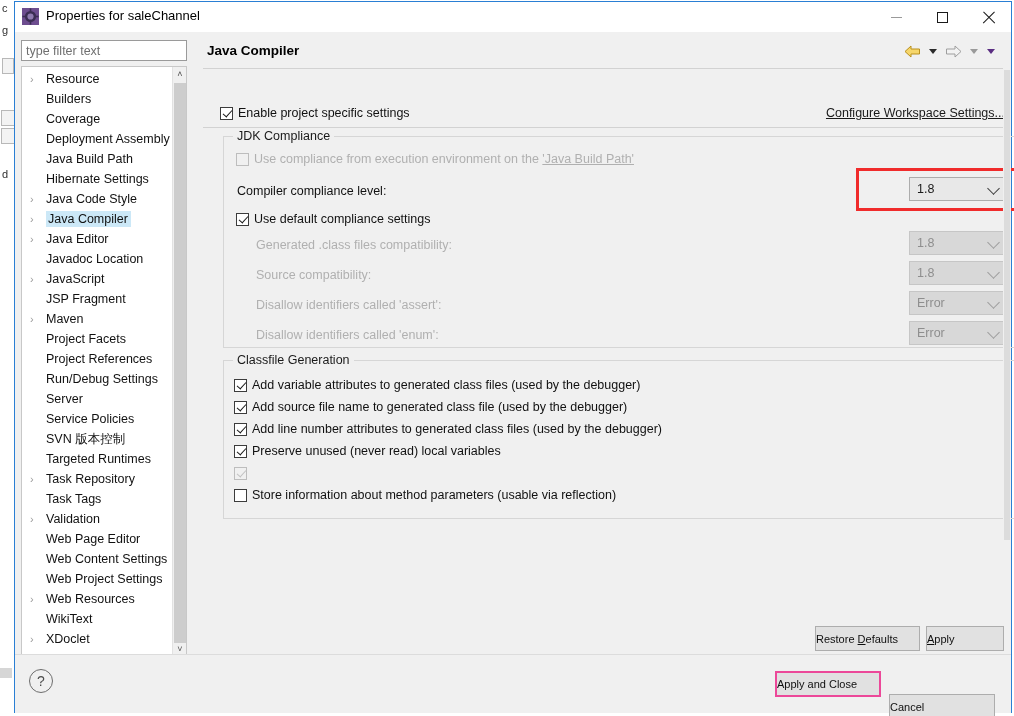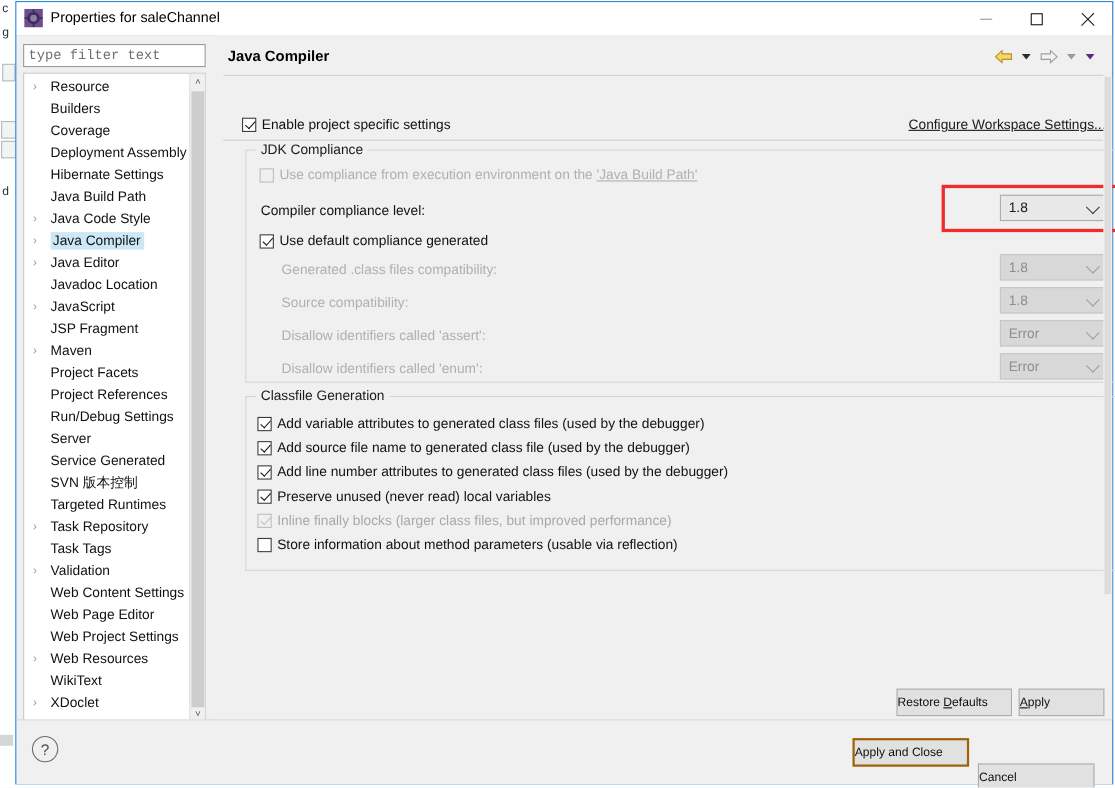--- a/index.html
+++ b/index.html
@@ -99,21 +99,21 @@
     position: absolute; left: 6px; top: 8px;
     width: 166px; height: 21px;
     border: 1px solid #9a9a9a;
     background: #ffffff;
     box-sizing: border-box;
   }
   .filter-box input {
     width: 100%; height: 100%;
     border: 0; outline: none; padding: 0 4px;
     box-sizing: border-box;
-    font-family: Liberation Mono, monospace;
+    font-family: Liberation Sans, sans-serif;
     font-size: 12.5px; color: #222;
     background: transparent;
   }
   .filter-box input::placeholder { color: #6f6f6f; }
 
   .tree-wrap {
     position: absolute; left: 6px; top: 34px;
     width: 166px; height: 591px;
     background: #ffffff;
     border: 1px solid #c8c8c8;
@@ -346,21 +346,21 @@
     background: #e1e1e1;
     border: 1px solid #adadad;
     box-sizing: border-box;
     font-family: "Liberation Sans", sans-serif;
     font-size: 11px;
     color: #0f0f0f;
     display: flex; align-items: center; 
     cursor: default;
   }
   .btn.primary {
-    border: 2px solid #a16207;
+    border: 2px solid #ec4899;
     background: #e1e1e1;
   }
   #btn-restore { left: 620px; top: 594px; width: 105px; height: 25px; }
   #btn-apply   { left: 731px; top: 594px; width: 78px; height: 25px; }
 
   .dlg-footer {
     position: absolute; left: 0; top: 652px;
     width: 996px; height: 58px;
     background: #f0f0f0;
     border-top: 1px solid #dcdcdc;
@@ -425,41 +425,41 @@
       <div class="filter-box">
         <input type="text" value="" placeholder="type filter text" style="">
       </div>
 
       <div class="tree-wrap">
         <div class="tree-list" id="tree-list">
             <div class="tree-item"><span class="twisty">›</span><span class="tree-label">Resource</span></div>
             <div class="tree-item"><span class="tree-label">Builders</span></div>
             <div class="tree-item"><span class="tree-label">Coverage</span></div>
             <div class="tree-item"><span class="tree-label">Deployment Assembly</span></div>
+            <div class="tree-item"><span class="tree-label">Java Build Path</span></div>
             <div class="tree-item"><span class="tree-label">Hibernate Settings</span></div>
-            <div class="tree-item"><span class="tree-label">Java Build Path</span></div>
             <div class="tree-item"><span class="twisty">›</span><span class="tree-label">Java Code Style</span></div>
             <div class="tree-item selected"><span class="twisty">›</span><span class="tree-label">Java Compiler</span></div>
             <div class="tree-item"><span class="twisty">›</span><span class="tree-label">Java Editor</span></div>
             <div class="tree-item"><span class="tree-label">Javadoc Location</span></div>
             <div class="tree-item"><span class="twisty">›</span><span class="tree-label">JavaScript</span></div>
             <div class="tree-item"><span class="tree-label">JSP Fragment</span></div>
             <div class="tree-item"><span class="twisty">›</span><span class="tree-label">Maven</span></div>
             <div class="tree-item"><span class="tree-label">Project Facets</span></div>
             <div class="tree-item"><span class="tree-label">Project References</span></div>
             <div class="tree-item"><span class="tree-label">Run/Debug Settings</span></div>
             <div class="tree-item"><span class="tree-label">Server</span></div>
-            <div class="tree-item"><span class="tree-label">Service Generated</span></div>
+            <div class="tree-item"><span class="tree-label">Service Policies</span></div>
             <div class="tree-item"><span class="tree-label">SVN 版本控制</span></div>
             <div class="tree-item"><span class="tree-label">Targeted Runtimes</span></div>
             <div class="tree-item"><span class="twisty">›</span><span class="tree-label">Task Repository</span></div>
             <div class="tree-item"><span class="tree-label">Task Tags</span></div>
             <div class="tree-item"><span class="twisty">›</span><span class="tree-label">Validation</span></div>
+            <div class="tree-item"><span class="tree-label">Web Page Editor</span></div>
             <div class="tree-item"><span class="tree-label">Web Content Settings</span></div>
-            <div class="tree-item"><span class="tree-label">Web Page Editor</span></div>
             <div class="tree-item"><span class="tree-label">Web Project Settings</span></div>
             <div class="tree-item"><span class="twisty">›</span><span class="tree-label">Web Resources</span></div>
             <div class="tree-item"><span class="tree-label">WikiText</span></div>
             <div class="tree-item"><span class="twisty">›</span><span class="tree-label">XDoclet</span></div>
           </div>
 
         <div class="tree-vscroll">
           <div class="vs-arrow vs-up">˄</div>
           <div class="vs-thumb"></div>
           <div class="vs-arrow vs-down">˅</div>
@@ -517,21 +517,21 @@
           </div>
 
           <div class="lbl" style="left:13px;top:47px;">Compiler compliance level:</div>
           <div class="combo" style="left:685px;top:40px;">
             <span>1.8</span>
             <span class="chev"></span>
           </div>
 
           <div class="cb-row" style="position:absolute;left:12px;top:75px;">
             <span class="cbox checked"></span>
-            <span>Use default compliance generated</span>
+            <span>Use default compliance settings</span>
           </div>
 
           <div class="lbl disabled" style="left:32px;top:101px;">Generated .class files compatibility:</div>
           <div class="combo disabled" style="left:685px;top:94px;">
             <span>1.8</span>
             <span class="chev"></span>
           </div>
 
           <div class="lbl disabled" style="left:32px;top:131px;">Source compatibility:</div>
           <div class="combo disabled" style="left:685px;top:124px;">
@@ -568,21 +568,20 @@
               <div class="cb-row" style="height: 22px;">
                 <span class="cbox checked"></span>
                 <span>Add line number attributes to generated class files (used by the debugger)</span>
               </div>
               <div class="cb-row" style="height: 22px;">
                 <span class="cbox checked"></span>
                 <span>Preserve unused (never read) local variables</span>
               </div>
               <div class="cb-row disabled" style="height: 22px;">
                 <span class="cbox checked disabled"></span>
-                <span>Inline finally blocks (larger class files, but improved performance)</span>
               </div>
               <div class="cb-row" style="height: 22px;">
                 <span class="cbox"></span>
                 <span>Store information about method parameters (usable via reflection)</span>
               </div>
             </div>
         </div>
 
         <div class="content-vscroll">
           <div class="t"></div>

